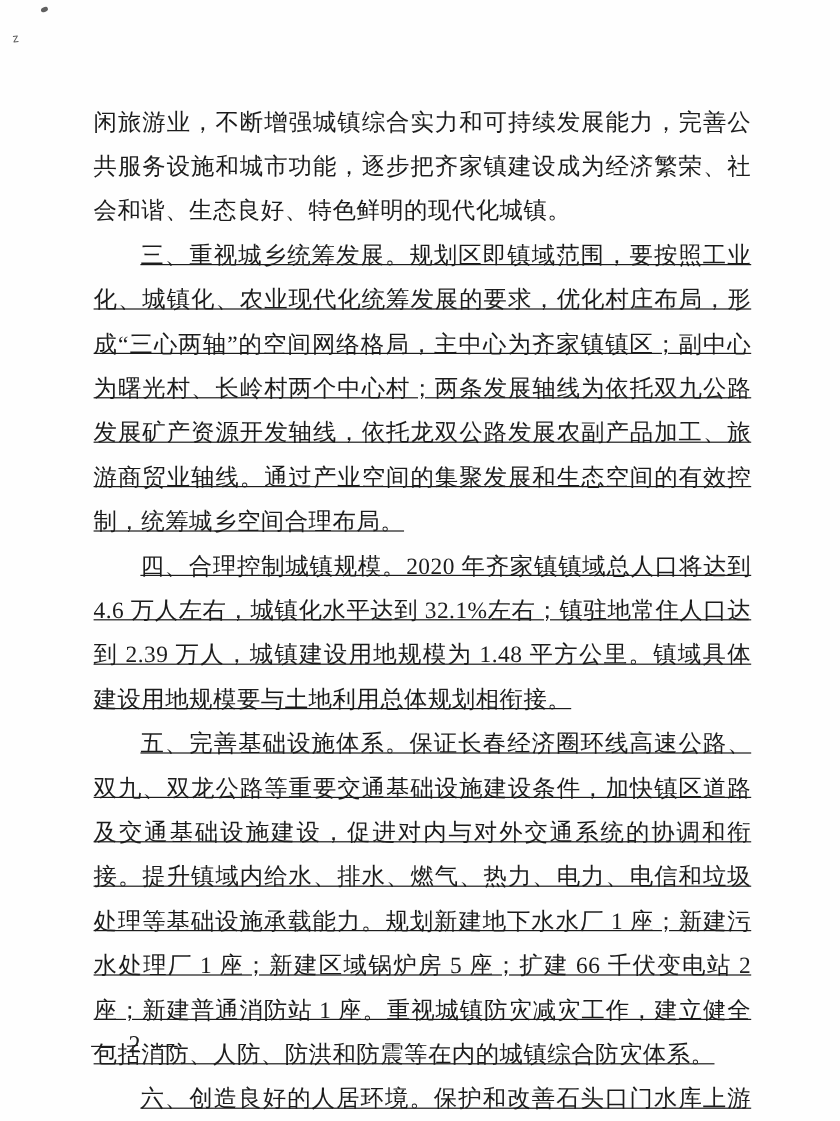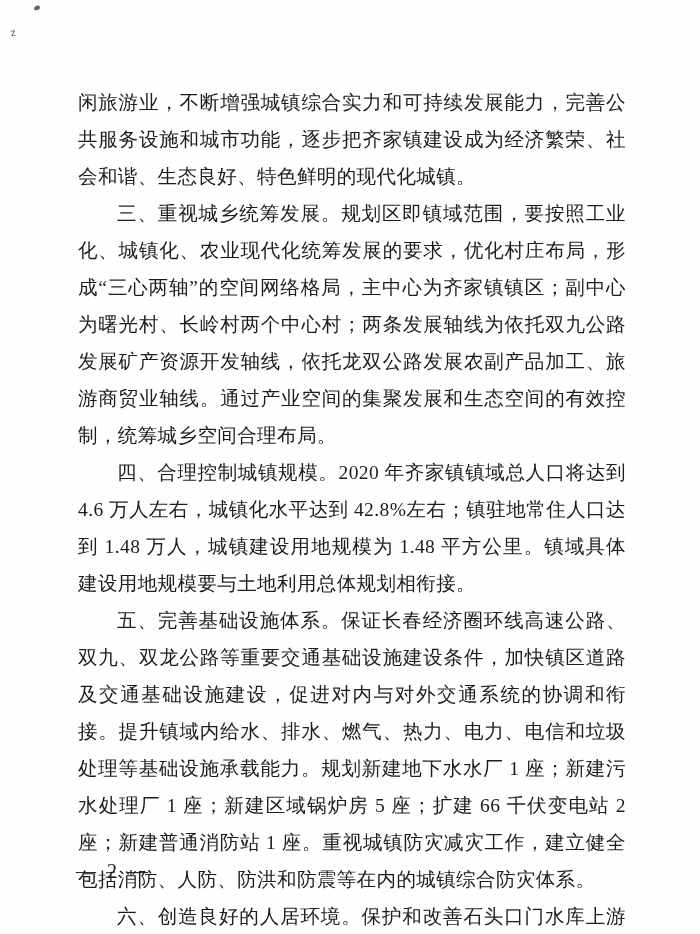--- a/index.html
+++ b/index.html
@@ -26,20 +26,21 @@
     text-align: justify;
     text-justify: inter-character;
     letter-spacing: 0.4px;
   }
   .text-block p {
     margin: 0;
     padding: 0;
   }
   .text-block p.indent {
     text-indent: 2em;
+    text-decoration: underline;
   }
   .page-number {
     position: absolute;
     left: 76px;
     top: 860px;
     color: #1c1c1c;
     font-size: 20px;
     letter-spacing: 3px;
     white-space: nowrap;
   }
@@ -73,20 +74,20 @@
 <body>
 
 <div class="page">
 
   <span class="speck-a"></span>
   <span class="speck-b">z</span>
 
   <div class="text-block">
     <p>闲旅游业，不断增强城镇综合实力和可持续发展能力，完善公共服务设施和城市功能，逐步把齐家镇建设成为经济繁荣、社会和谐、生态良好、特色鲜明的现代化城镇。</p>
     <p class="indent">三、重视城乡统筹发展。规划区即镇域范围，要按照工业化、城镇化、农业现代化统筹发展的要求，优化村庄布局，形成“三心两轴”的空间网络格局，主中心为齐家镇镇区；副中心为曙光村、长岭村两个中心村；两条发展轴线为依托双九公路发展矿产资源开发轴线，依托龙双公路发展农副产品加工、旅游商贸业轴线。通过产业空间的集聚发展和生态空间的有效控制，统筹城乡空间合理布局。</p>
-    <p class="indent">四、合理控制城镇规模。2020 年齐家镇镇域总人口将达到 4.6 万人左右，城镇化水平达到 42.8%左右；镇驻地常住人口达到 1.48 万人，城镇建设用地规模为 1.48 平方公里。镇域具体建设用地规模要与土地利用总体规划相衔接。</p>
+    <p class="indent">四、合理控制城镇规模。2020 年齐家镇镇域总人口将达到 4.6 万人左右，城镇化水平达到 32.1%左右；镇驻地常住人口达到 2.39 万人，城镇建设用地规模为 1.48 平方公里。镇域具体建设用地规模要与土地利用总体规划相衔接。</p>
     <p class="indent">五、完善基础设施体系。保证长春经济圈环线高速公路、双九、双龙公路等重要交通基础设施建设条件，加快镇区道路及交通基础设施建设，促进对内与对外交通系统的协调和衔接。提升镇域内给水、排水、燃气、热力、电力、电信和垃圾处理等基础设施承载能力。规划新建地下水水厂 1 座；新建污水处理厂 1 座；新建区域锅炉房 5 座；扩建 66 千伏变电站 2 座；新建普通消防站 1 座。重视城镇防灾减灾工作，建立健全包括消防、人防、防洪和防震等在内的城镇综合防灾体系。</p>
     <p class="indent">六、创造良好的人居环境。保护和改善石头口门水库上游及</p>
   </div>
 
   <div class="page-number">— 2 —</div>
 
 </div>
 
 </body></html>

